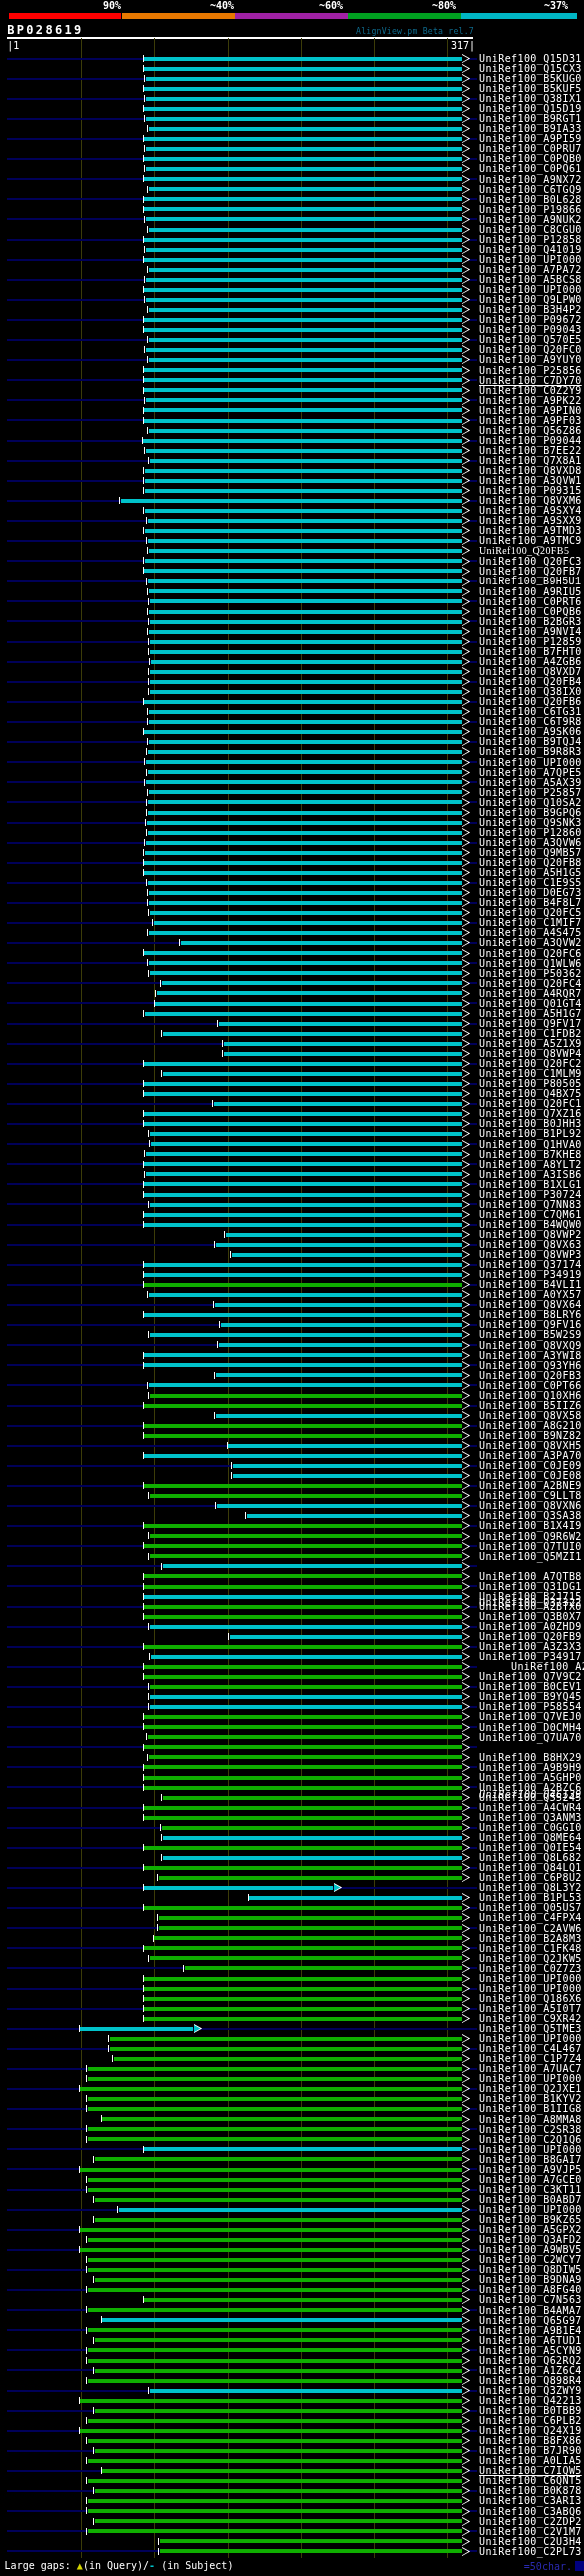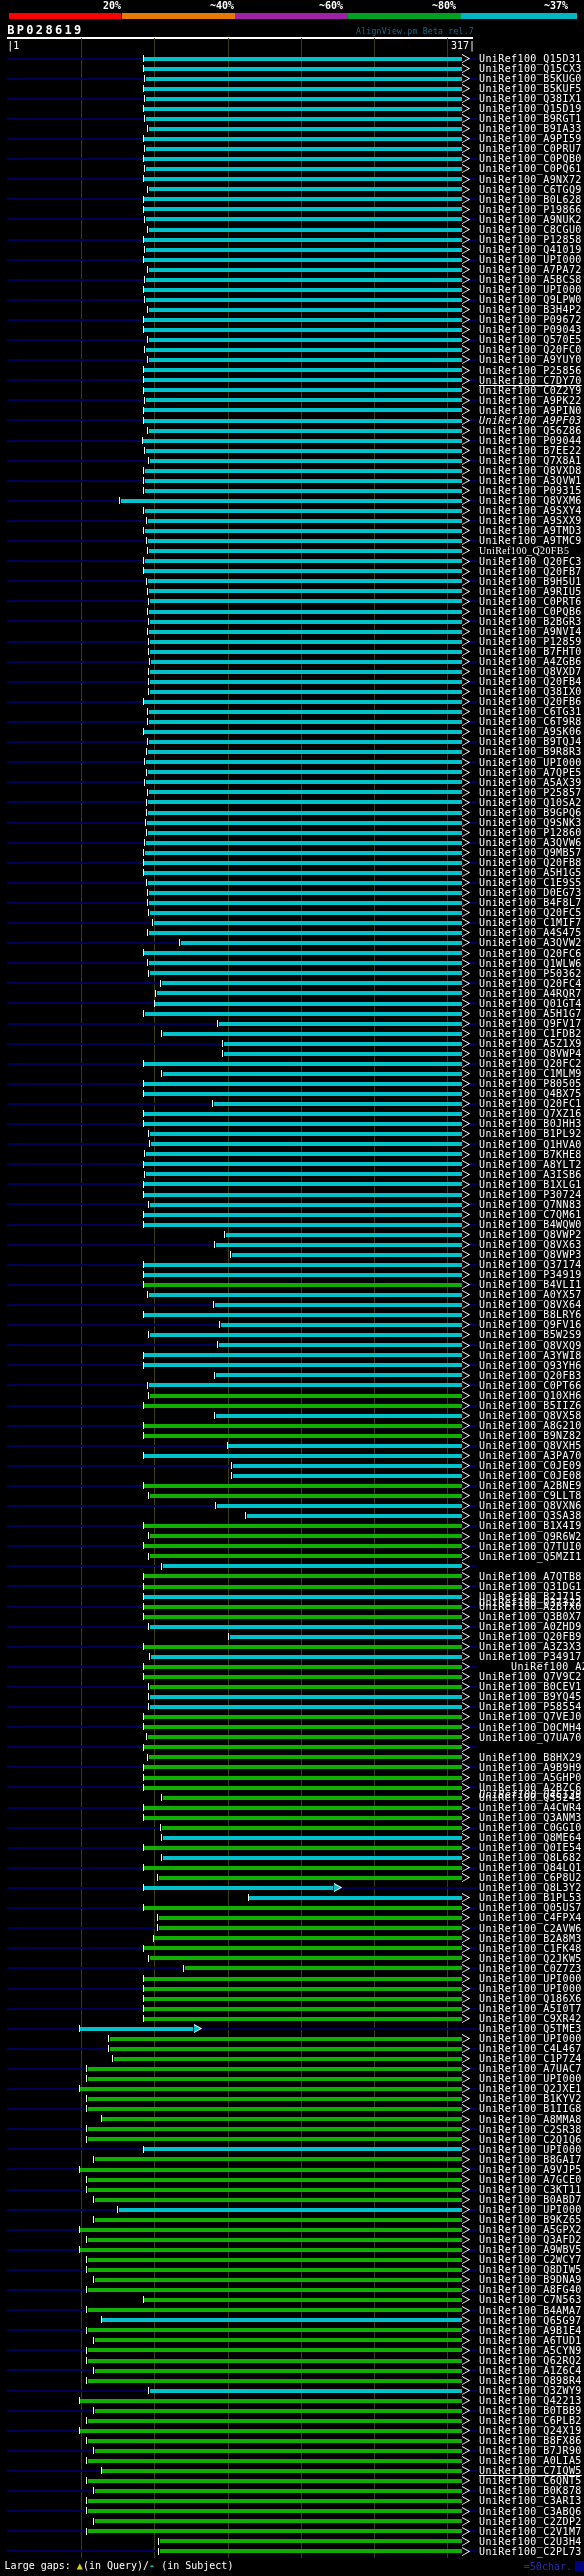--- a/index.html
+++ b/index.html
@@ -33,21 +33,21 @@
   #legend-right{position:absolute;left:493px;top:2561px;width:79px;text-align:right;color:#2a2ab0;
                 font-size:10px;white-space:pre;line-height:11px;}
   #legend-chip{position:absolute;left:575px;top:2561px;width:10px;height:10px;background:#000080;}
 </style>
 </head>
 <body>
 
 <div id="screen">
   <div id="scale-bar">
       <div class="scale-seg" style="left: 9.1px; width: 112px; background: rgb(255, 0, 0);"></div>
-      <div class="scale-label" style="left: 112px;">20%</div>
+      <div class="scale-label" style="left: 112px;">90%</div>
       <div class="scale-seg" style="left: 122px; width: 113px; background: rgb(232, 120, 0);"></div>
       <div class="scale-label" style="left: 222px;">~40%</div>
       <div class="scale-seg" style="left: 235px; width: 113px; background: rgb(160, 33, 165);"></div>
       <div class="scale-label" style="left: 331px;">~60%</div>
       <div class="scale-seg" style="left: 348px; width: 113px; background: rgb(0, 160, 32);"></div>
       <div class="scale-label" style="left: 444px;">~80%</div>
       <div class="scale-seg" style="left: 461px; width: 116px; background: rgb(0, 182, 196);"></div>
       <div class="scale-label" style="left: 556px;">~37%</div>
     </div>
   <div id="query-title">BP028619</div>
@@ -370,21 +370,21 @@
         </div>
         <div class="hit-label" style="top: 406px;">UniRef100_A9PIN0</div>
       </div>
       <div>
         <div class="guide" style="top: 419px;"></div>
         <div class="bar" style="left: 144px; top: 419px; width: 318px; background: rgb(0, 194, 202);"></div>
         <div class="tick" style="left: 143px; top: 417px;"></div>
         <div class="arrow-outer" style="left: 462px; top: 416px;">
           <div class="arrow-inner" style="background: rgb(0, 0, 0);"></div>
         </div>
-        <div class="hit-label" style="top: 416px; font-style: italic;">UniRef100_A9PF03</div>
+        <div class="hit-label" style="top: 416px;">UniRef100_A9PF03</div>
       </div>
       <div>
         <div class="bar" style="left: 149px; top: 429px; width: 313px; background: rgb(0, 194, 202);"></div>
         <div class="tick" style="left: 147px; top: 427px;"></div>
         <div class="arrow-outer" style="left: 462px; top: 426px;">
           <div class="arrow-inner" style="background: rgb(0, 0, 0);"></div>
         </div>
         <div class="hit-label" style="top: 426px;">UniRef100_Q56Z86</div>
       </div>
       <div>
@@ -506,21 +506,21 @@
         </div>
         <div class="hit-label" style="top: 567px;">UniRef100_Q20FB7</div>
       </div>
       <div>
         <div class="guide" style="top: 580px;"></div>
         <div class="bar" style="left: 148px; top: 579px; width: 314px; background: rgb(0, 194, 202);"></div>
         <div class="tick" style="left: 146px; top: 578px;"></div>
         <div class="arrow-outer" style="left: 462px; top: 577px;">
           <div class="arrow-inner" style="background: rgb(0, 0, 0);"></div>
         </div>
-        <div class="hit-label" style="top: 577px;">UniRef100_B9H5U1</div>
+        <div class="hit-label" style="top: 577px; font-family: Liberation Mono, monospace;">UniRef100_B9H5U1</div>
       </div>
       <div>
         <div class="bar" style="left: 149px; top: 589px; width: 313px; background: rgb(0, 194, 202);"></div>
         <div class="tick" style="left: 147px; top: 588px;"></div>
         <div class="arrow-outer" style="left: 462px; top: 587px;">
           <div class="arrow-inner" style="background: rgb(0, 0, 0);"></div>
         </div>
         <div class="hit-label" style="top: 587px;">UniRef100_A9RIU5</div>
       </div>
       <div>

